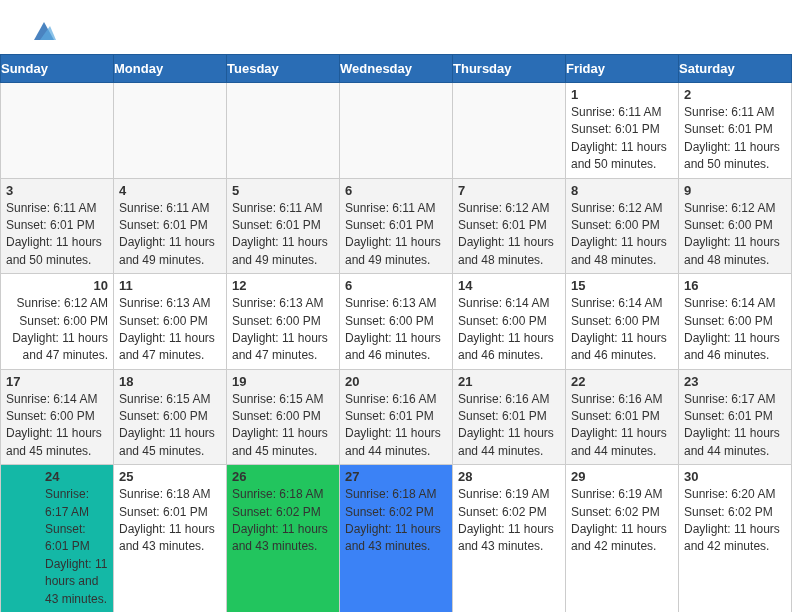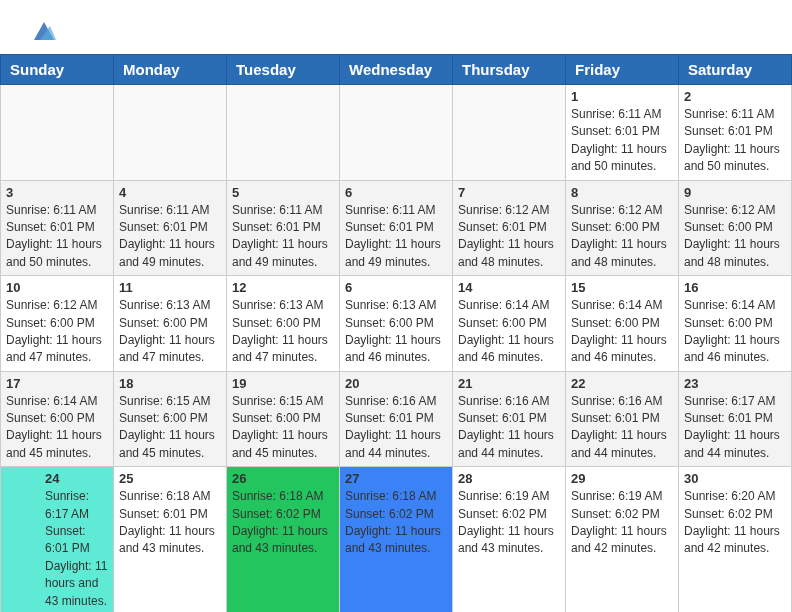--- a/index.html
+++ b/index.html
@@ -56,23 +56,23 @@
       margin-top: 2px;
     }
     .calendar {
       width: 100%;
       border-collapse: collapse;
       margin: 0;
     }
     .calendar thead tr th {
       background: #2a6db5;
       color: #fff;
-      font-size: 15px;
+      font-size: 13px;
       font-weight: 600;
-      padding: 6px 9px;
+      padding: 6px 0;
       text-align: left;
       border: 1px solid #1e5a99;
     }
     .calendar tbody tr td {
       vertical-align: top;
       border: 1px solid #ccc;
       padding: 4px 5px;
       font-size: 10.5px;
       color: #333;
       width: calc(100% / 7);
@@ -175,21 +175,21 @@
         <td style="background: rgb(243, 243, 243);">
           <span class="day-num">8</span>
           <div class="day-info">Sunrise: 6:12 AM<br>Sunset: 6:00 PM<br>Daylight: 11 hours and 48 minutes.</div>
         </td>
         <td style="background: rgb(243, 243, 243);">
           <span class="day-num">9</span>
           <div class="day-info">Sunrise: 6:12 AM<br>Sunset: 6:00 PM<br>Daylight: 11 hours and 48 minutes.</div>
         </td>
       </tr>
       <tr>
-        <td style="background: rgb(255, 255, 255);">
+        <td style="background: rgb(255, 255, 255); text-align: right;">
           <span class="day-num">10</span>
           <div class="day-info">Sunrise: 6:12 AM<br>Sunset: 6:00 PM<br>Daylight: 11 hours and 47 minutes.</div>
         </td>
         <td style="background: rgb(255, 255, 255);">
           <span class="day-num">11</span>
           <div class="day-info">Sunrise: 6:13 AM<br>Sunset: 6:00 PM<br>Daylight: 11 hours and 47 minutes.</div>
         </td>
         <td style="background: rgb(255, 255, 255);">
           <span class="day-num">12</span>
           <div class="day-info">Sunrise: 6:13 AM<br>Sunset: 6:00 PM<br>Daylight: 11 hours and 47 minutes.</div>
@@ -235,21 +235,21 @@
         <td style="background: rgb(243, 243, 243);">
           <span class="day-num">22</span>
           <div class="day-info">Sunrise: 6:16 AM<br>Sunset: 6:01 PM<br>Daylight: 11 hours and 44 minutes.</div>
         </td>
         <td style="background: rgb(243, 243, 243); margin-top: 48px;">
           <span class="day-num">23</span>
           <div class="day-info">Sunrise: 6:17 AM<br>Sunset: 6:01 PM<br>Daylight: 11 hours and 44 minutes.</div>
         </td>
       </tr>
       <tr>
-        <td style="background: #5eead4; padding-left: 44px;">
+        <td style="background: #14b8a6; padding-left: 44px;">
           <span class="day-num">24</span>
           <div class="day-info">Sunrise: 6:17 AM<br>Sunset: 6:01 PM<br>Daylight: 11 hours and 43 minutes.</div>
         </td>
         <td style="background: rgb(255, 255, 255); margin-top: 8px;">
           <span class="day-num">25</span>
           <div class="day-info">Sunrise: 6:18 AM<br>Sunset: 6:01 PM<br>Daylight: 11 hours and 43 minutes.</div>
         </td>
         <td style="background: #22c55e;">
           <span class="day-num">26</span>
           <div class="day-info">Sunrise: 6:18 AM<br>Sunset: 6:02 PM<br>Daylight: 11 hours and 43 minutes.</div>

